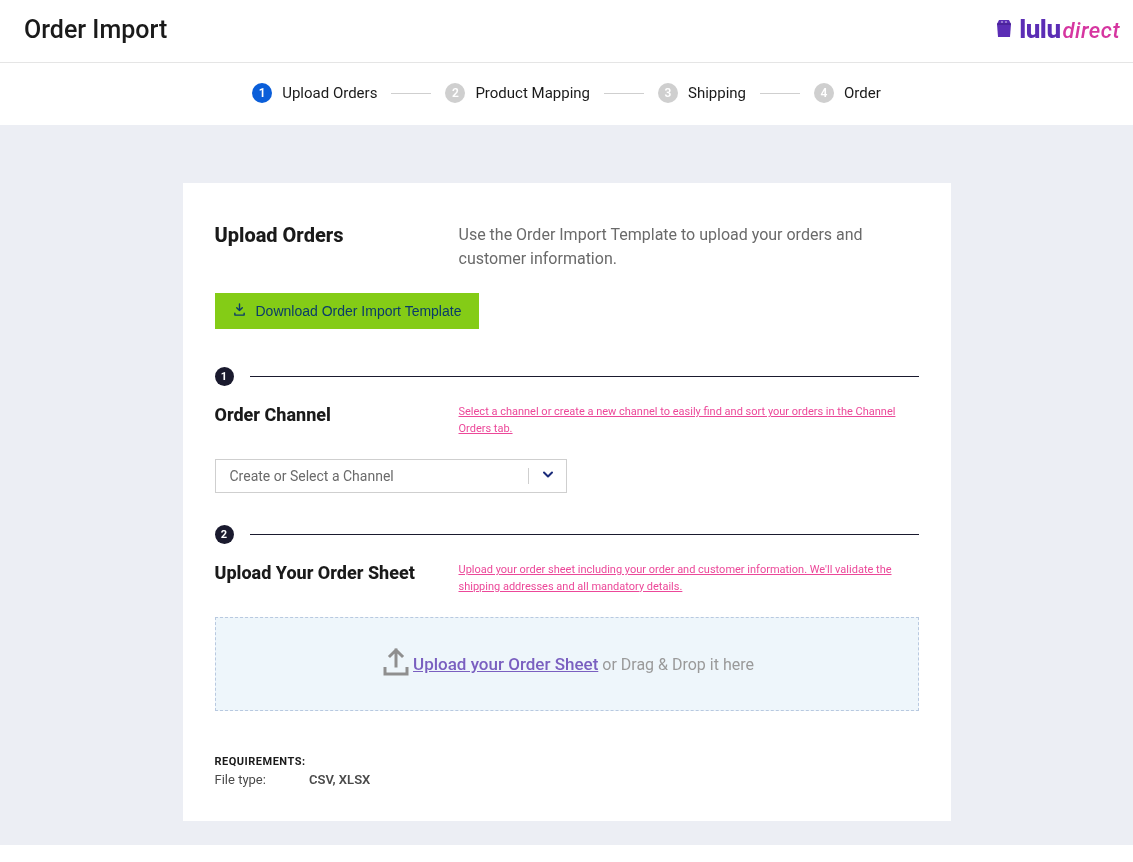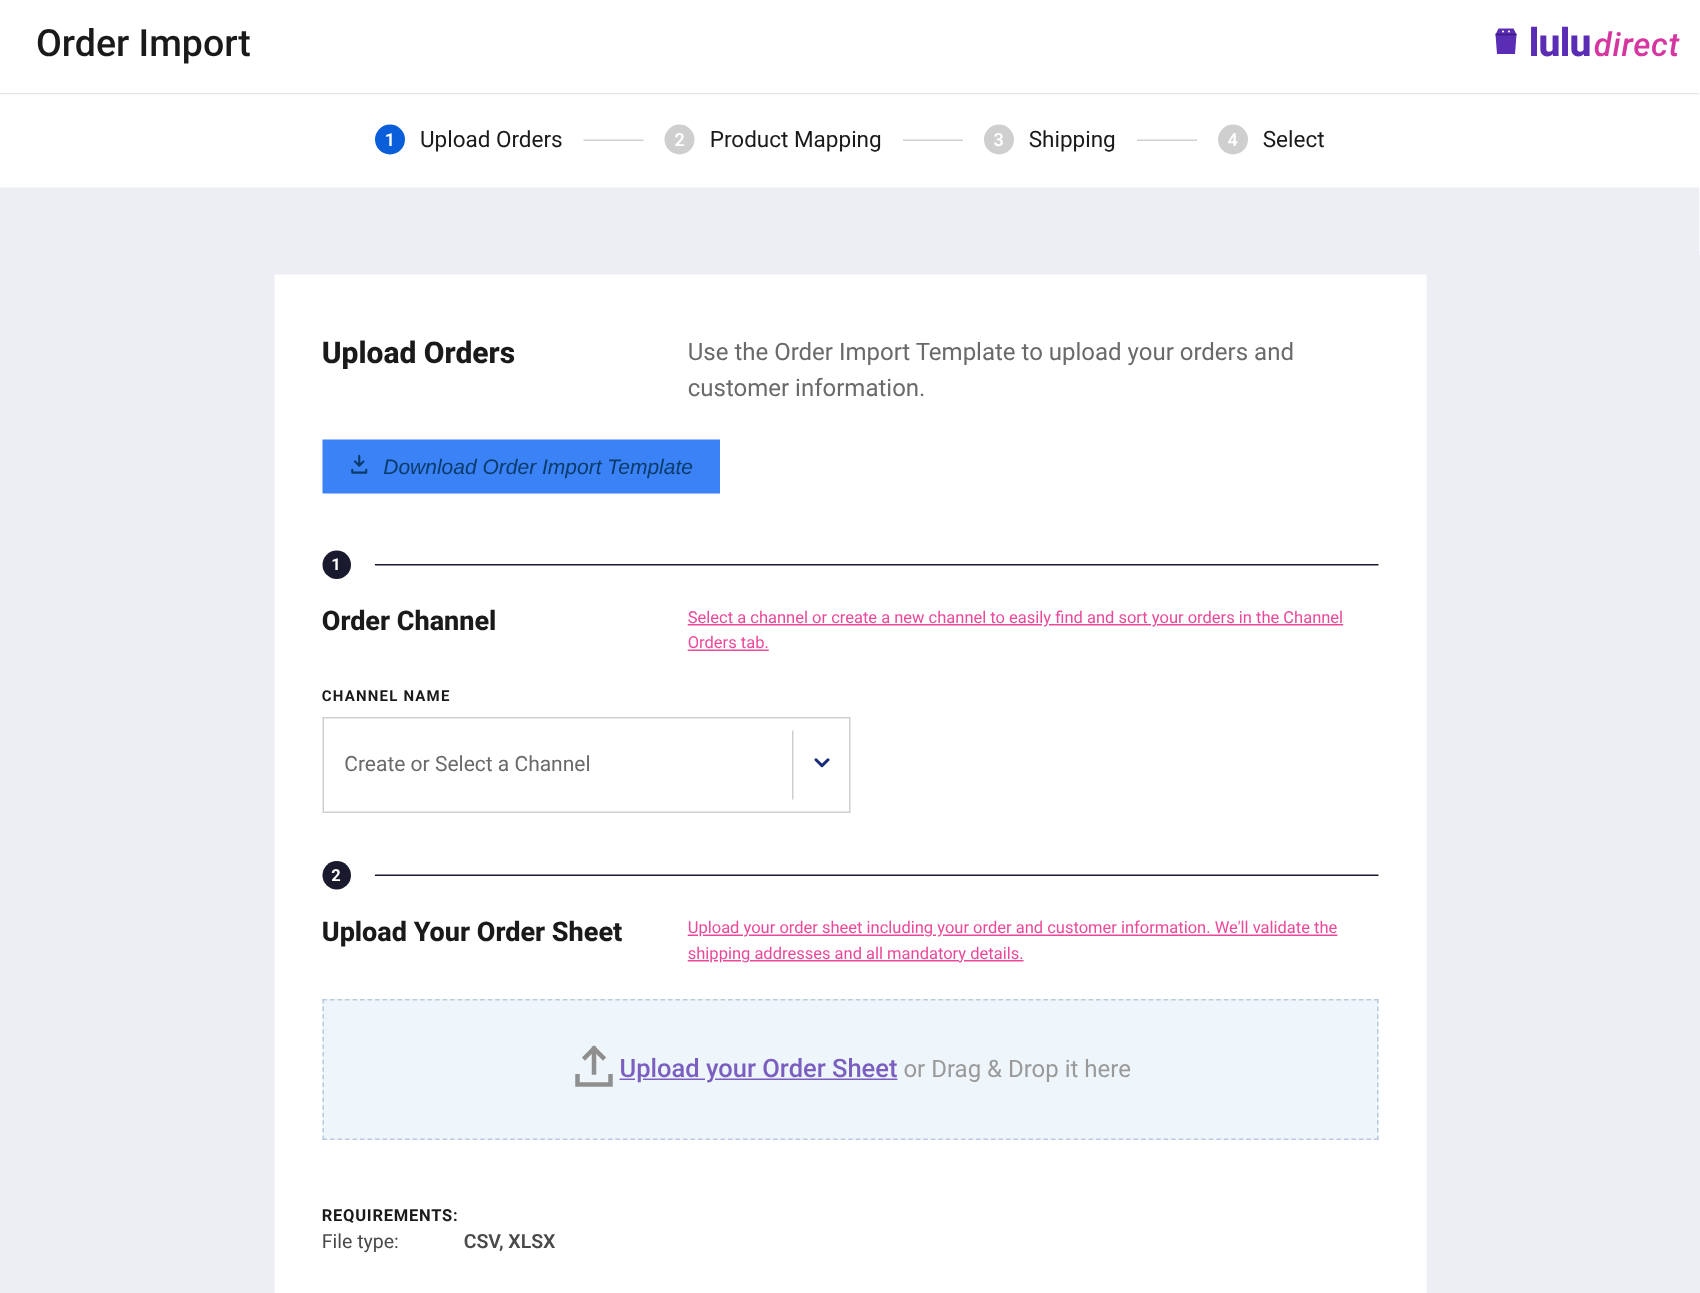--- a/index.html
+++ b/index.html
@@ -115,29 +115,28 @@
     font-size: 11px;
     color: #ec4899;
     line-height: 1.5;
     text-decoration: underline;
   }
 
   .dl-btn {
     display: inline-flex;
     align-items: center;
     gap: 10px;
-    background: #3b82f6;
+    background: #84cc16;
     color: #0a3b6a;
     font-size: 14px;
     font-weight: 500;
     padding: 10px 18px;
     border: none;
     cursor: pointer;
     margin-bottom: 38px;
-    font-style: italic;
   }
 
   .num-divider {
     display: flex;
     align-items: center;
     gap: 16px;
     margin-bottom: 18px;
   }
   .num-circle {
     width: 19px;
@@ -166,21 +165,21 @@
     margin-bottom: 8px;
   }
   .select-wrap {
     position: relative;
     width: 352px;
     margin-bottom: 32px;
   }
   .select-input {
     width: 100%;
     border: 1px solid #cfcfcf;
-    padding: 23px 14px;
+    padding: 8px 14px;
     font-size: 14px;
     color: #6a6a6a;
     background: #fff;
     cursor: pointer;
   }
   .select-sep {
     position: absolute;
     right: 38px;
     top: 9px;
     bottom: 9px;
@@ -263,21 +262,21 @@
     <span class="step-label">Product Mapping</span>
   </div>
   <div class="step-sep"></div>
   <div class="step">
     <span class="step-num">3</span>
     <span class="step-label">Shipping</span>
   </div>
   <div class="step-sep"></div>
   <div class="step">
     <span class="step-num">4</span>
-    <span class="step-label">Select</span>
+    <span class="step-label">Order</span>
   </div>
 </div>
 
 <div class="main-bg">
   <div class="card">
 
     <div class="section-row">
       <div class="section-title">Upload Orders</div>
       <div class="section-desc">Use the Order Import Template to upload your orders and customer information.</div>
     </div>
@@ -295,21 +294,20 @@
     <div class="num-divider">
       <div class="num-circle">1</div>
       <div class="num-line"></div>
     </div>
 
     <div class="section-row">
       <div class="section-title" style="font-size:18px;">Order Channel</div>
       <div class="small-desc">Select a channel or create a new channel to easily find and sort your orders in the Channel Orders tab.</div>
     </div>
 
-    <div class="field-label">CHANNEL NAME</div>
     <div class="select-wrap">
       <div class="select-input">Create or Select a Channel</div>
       <div class="select-sep"></div>
       <span class="select-chev">
         <svg width="14" height="14" viewBox="0 0 14 14">
             <path d="M3 5 L7 9 L11 5" stroke="#1a2b7a" stroke-width="2" fill="none" stroke-linecap="round" stroke-linejoin="round"></path>
           </svg>
       </span>
     </div>
 

